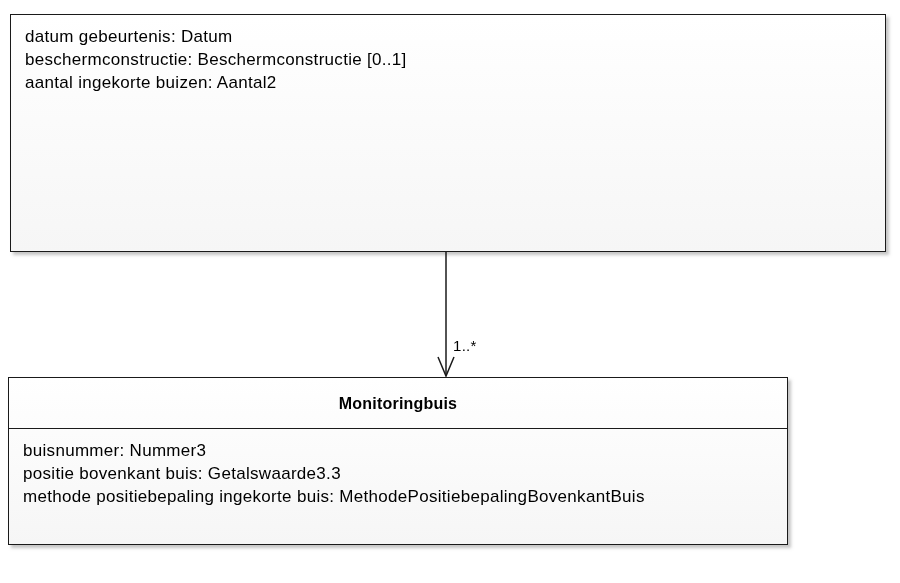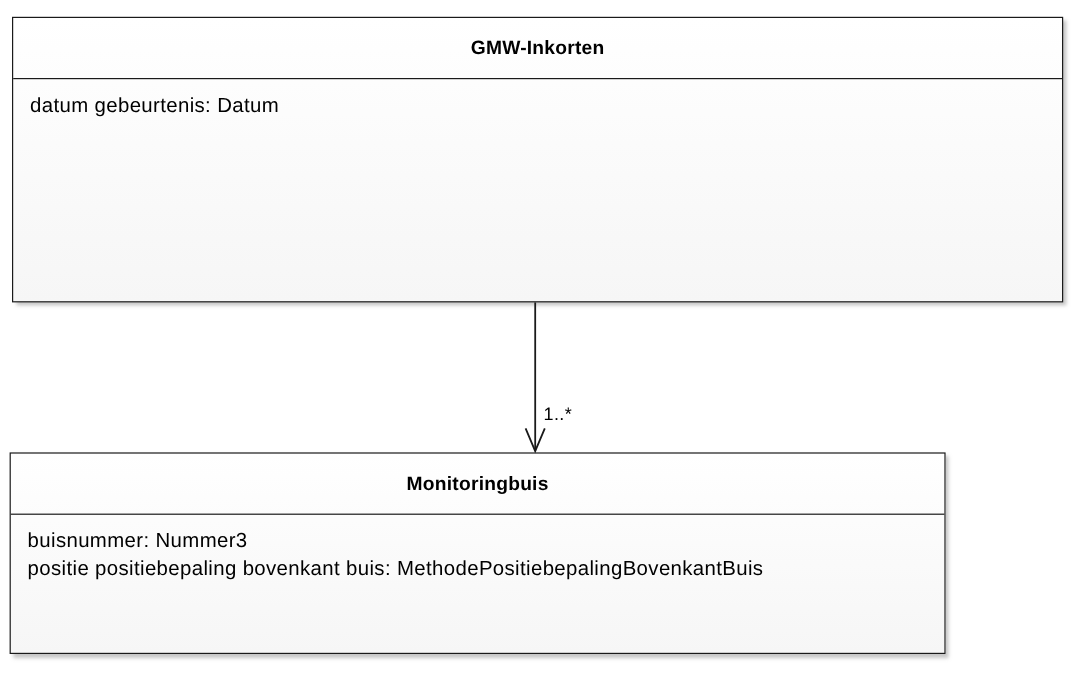--- a/index.html
+++ b/index.html
@@ -72,34 +72,36 @@
     font-size: 15px;
     letter-spacing: 0.3px;
   }
 </style>
 </head>
 <body>
 
 <div class="canvas">
 
   <div class="uml-class" id="class-top">
-    <div class="uml-class-title">GMW-Inkorten</div>
     <div class="uml-attrs">
       <div class="attr-line">datum gebeurtenis: Datum</div>
+      <div class="attr-line">beschermconstructie: Beschermconstructie [0..1]</div>
+      <div class="attr-line">aantal ingekorte buizen: Aantal2</div>
     </div>
   </div>
 
   <svg class="connector-svg" width="900" height="583" viewBox="0 0 900 583">
     <line x1="446" y1="252" x2="446" y2="375.5" stroke="#1a1a1a" stroke-width="1.5"></line>
     <polyline points="438,357 446,376 454,357" fill="none" stroke="#1a1a1a" stroke-width="1.5"></polyline>
   </svg>
 
   <div class="multiplicity">1..*</div>
 
   <div class="uml-class" id="class-bottom">
     <div class="uml-class-title">Monitoringbuis</div>
     <div class="uml-attrs">
       <div class="attr-line">buisnummer: Nummer3</div>
-      <div class="attr-line">positie positiebepaling bovenkant buis: MethodePositiebepalingBovenkantBuis</div>
+      <div class="attr-line">positie bovenkant buis: Getalswaarde3.3</div>
+      <div class="attr-line">methode positiebepaling ingekorte buis: MethodePositiebepalingBovenkantBuis</div>
     </div>
   </div>
 
 </div>
 
 </body></html>

